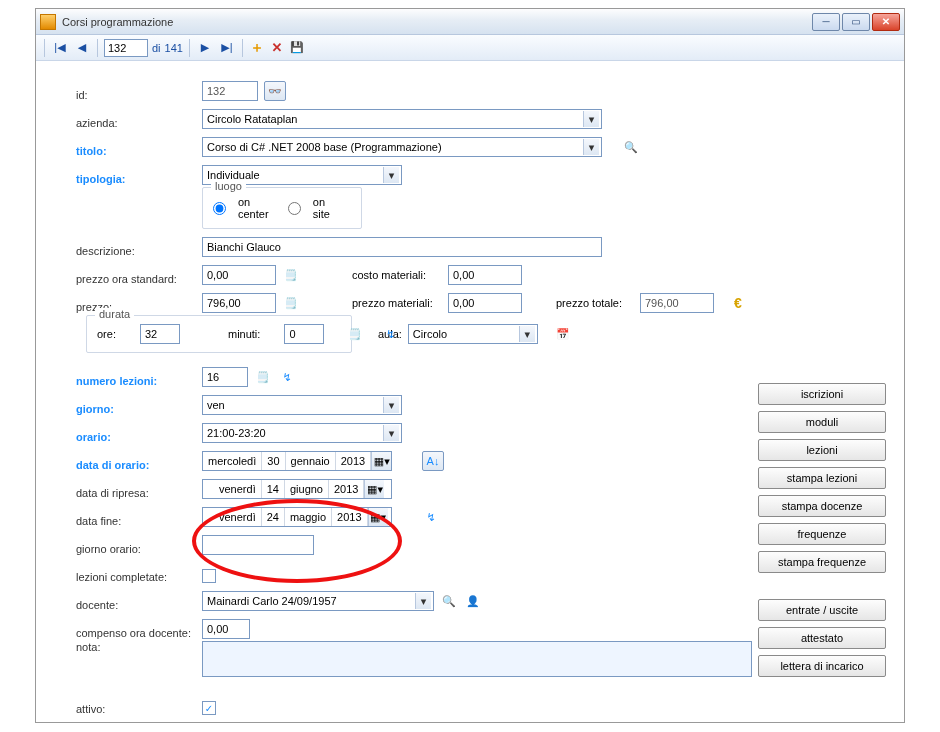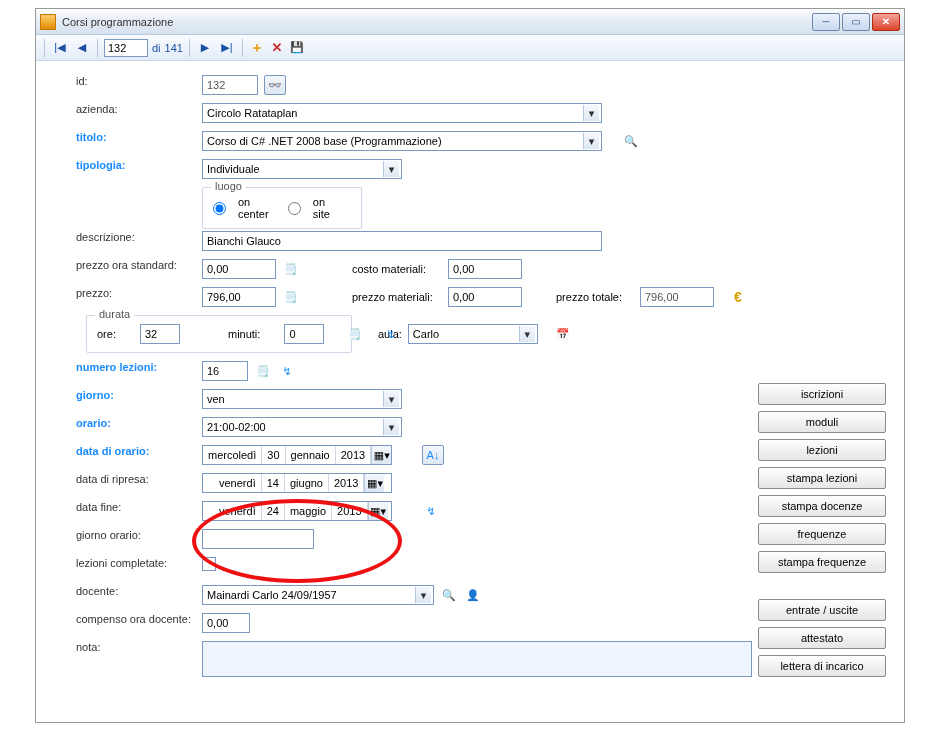--- a/index.html
+++ b/index.html
@@ -71,21 +71,21 @@
   .nav-icon.save { color:#1a4fa3; }
   
   .form {
     flex:1;
     padding: 14px 18px 10px 40px;
     position: relative;
     overflow:hidden;
   }
   .row {
     display:flex;
-    align-items:flex-start;
+    align-items:flex-end;
     min-height:26px;
     margin-bottom:2px;
   }
   .lbl {
     width: 126px;
     color:#333;
   }
   .lbl.req { color:#1a8cff; font-weight:bold; }
   .fld {
     display:flex;align-items:center;gap:6px;
@@ -310,21 +310,21 @@
             </div>
           <div class="iconbtn flat">
               <span style="color:#1a8cff">↯</span>
             </div>
         </div>
       </div>
       <div style="width:26px"></div>
       <div style="display:flex;align-items:center;gap:6px;">
         <span>aula:</span>
         <div class="combo" style="width:130px">
-          <span>Carlo</span>
+          <span>Circolo</span>
           <span class="caret">▾</span>
         </div>
         <div class="iconbtn flat" style="margin-left:10px">
           <span style="color:#c33">📅</span>
         </div>
       </div>
     </div>
 
     <div style="height:6px"></div>
 
@@ -345,21 +345,21 @@
       <div class="lbl req">giorno:</div>
       <div class="combo" style="width:200px">
         <span>ven</span>
         <span class="caret">▾</span>
       </div>
     </div>
 
     <div class="row">
       <div class="lbl req">orario:</div>
       <div class="combo" style="width:200px">
-        <span>21:00-02:00</span>
+        <span>21:00-23:20</span>
         <span class="caret">▾</span>
       </div>
     </div>
 
     <div class="row">
       <div class="lbl req">data di orario:</div>
       <div class="fld">
         <div class="datebox" style="width:190px">
           <span>mercoledì</span>
           <span>30</span>
@@ -433,20 +433,26 @@
       <input type="text" style="width: 48px;" value="0,00">
     </div>
 
     <div class="row" style="align-items:flex-start">
       <div class="lbl">nota:</div>
       <div class="textarea" style="width:550px"></div>
     </div>
 
     <div style="height:10px"></div>
 
+    <div class="row">
+      <div class="lbl">attivo:</div>
+      <div class="checkbox">
+          <span>✓</span>
+        </div>
+    </div>
 
     <div class="annot" style="left:156px; top:438px"></div>
 
     <div class="side-buttons">
       <div class="sbtn">iscrizioni</div>
       <div class="sbtn">moduli</div>
       <div class="sbtn">lezioni</div>
       <div class="sbtn">stampa lezioni</div>
       <div class="sbtn">stampa docenze</div>
       <div class="sbtn">frequenze</div>

